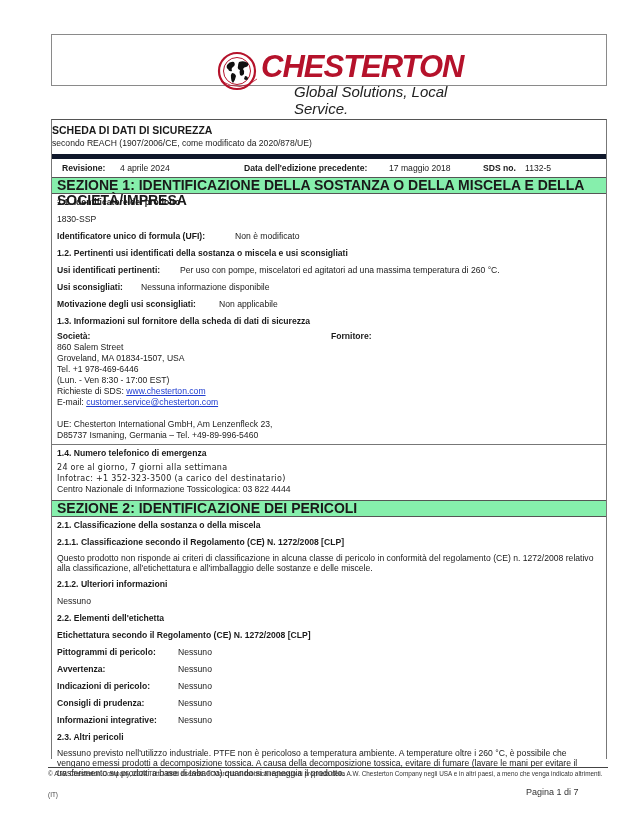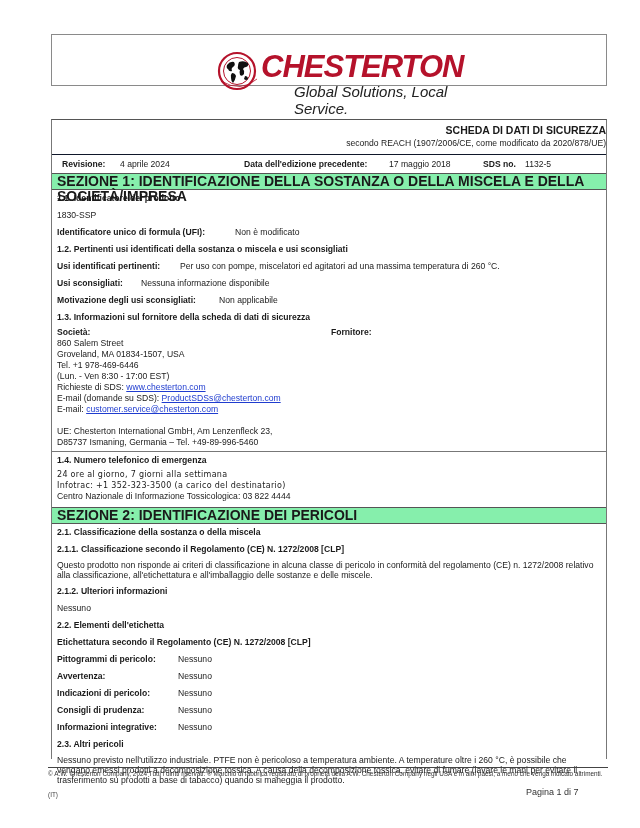--- a/index.html
+++ b/index.html
@@ -9,21 +9,21 @@
               border: 1.5px solid #8a8a8a; box-sizing: border-box; }
   .logo { position: absolute; left: 165px; top: 14px; width: 240px; height: 50px; }
   .logo-globe { position: absolute; left: 0; top: 2px; width: 40px; height: 40px; }
   .logo-word { position: absolute; left: 44px; top: 0px; font-family: "Liberation Sans", sans-serif;
                font-weight: bold; font-style: italic; font-size: 31px; color: #b5122b; letter-spacing: -1px; line-height: 36px; }
   .logo-reg { position: absolute; left: 226px; top: 22px; font-size: 5px; color: #b5122b; }
   .logo-tag { position: absolute; left: 77px; top: 34px; font-style: italic; font-size: 15px; color: #222; }
 
   .main { position: absolute; left: 51px; top: 119px; width: 556px; height: 640px;
           border-left: 1.5px solid #777; border-right: 1.5px solid #777; border-top: 1.5px solid #555; box-sizing: border-box; }
-  .title-block { text-align: right; padding-top: 4px; height: 30px; border-bottom: 1px solid #0f172a; }
+  .title-block { text-align: left; padding-top: 4px; height: 30px; border-bottom: 5px solid #0f172a; }
   .doc-title { font-weight: bold; font-size: 10.5px; line-height: 13px; }
   .doc-sub { font-size: 8.6px; line-height: 12px; }
   .rev-row { height: 18px; border-bottom: 1px solid #555; position: relative; font-size: 8.6px; line-height: 18px; }
   .rev-row span { position: absolute; top: 0; }
   .b { font-weight: bold; }
   .sec-head { background: #86efac; font-weight: bold; font-size: 14px; height: 15px; line-height: 15px;
               padding-left: 5px; border-bottom: 1px solid #555; }
   .line { padding-left: 5px; line-height: 13px; }
   .row { padding-left: 5px; position: relative; height: 17px; line-height: 17px; }
   .row .val { position: absolute; }
@@ -99,24 +99,20 @@
   <div class="line" style="line-height:11px">
     <div>860 Salem Street</div>
     <div>Groveland, MA 01834-1507, USA</div>
     <div>Tel.  +1 978-469-6446</div>
     <div>(Lun. - Ven 8:30 - 17:00 EST)</div>
     <div>
       <span>Richieste di SDS:</span>
       <a class="lnk">www.chesterton.com</a>
     </div>
     <div>
-      <span>E-mail (domande su SDS):</span>
-      <a class="lnk">ProductSDSs@chesterton.com</a>
-    </div>
-    <div>
       <span>E-mail:</span>
       <a class="lnk">customer.service@chesterton.com</a>
     </div>
     <div style="height:11px"></div>
     <div>UE: Chesterton International GmbH, Am Lenzenfleck 23,</div>
     <div>D85737 Ismaning, Germania – Tel. +49-89-996-5460</div>
   </div>
   <div class="divider" style="margin-top:3px"></div>
   <div class="row b">1.4. Numero telefonico di emergenza</div>
   <div class="line" style="line-height:11px;padding-bottom:5px">

